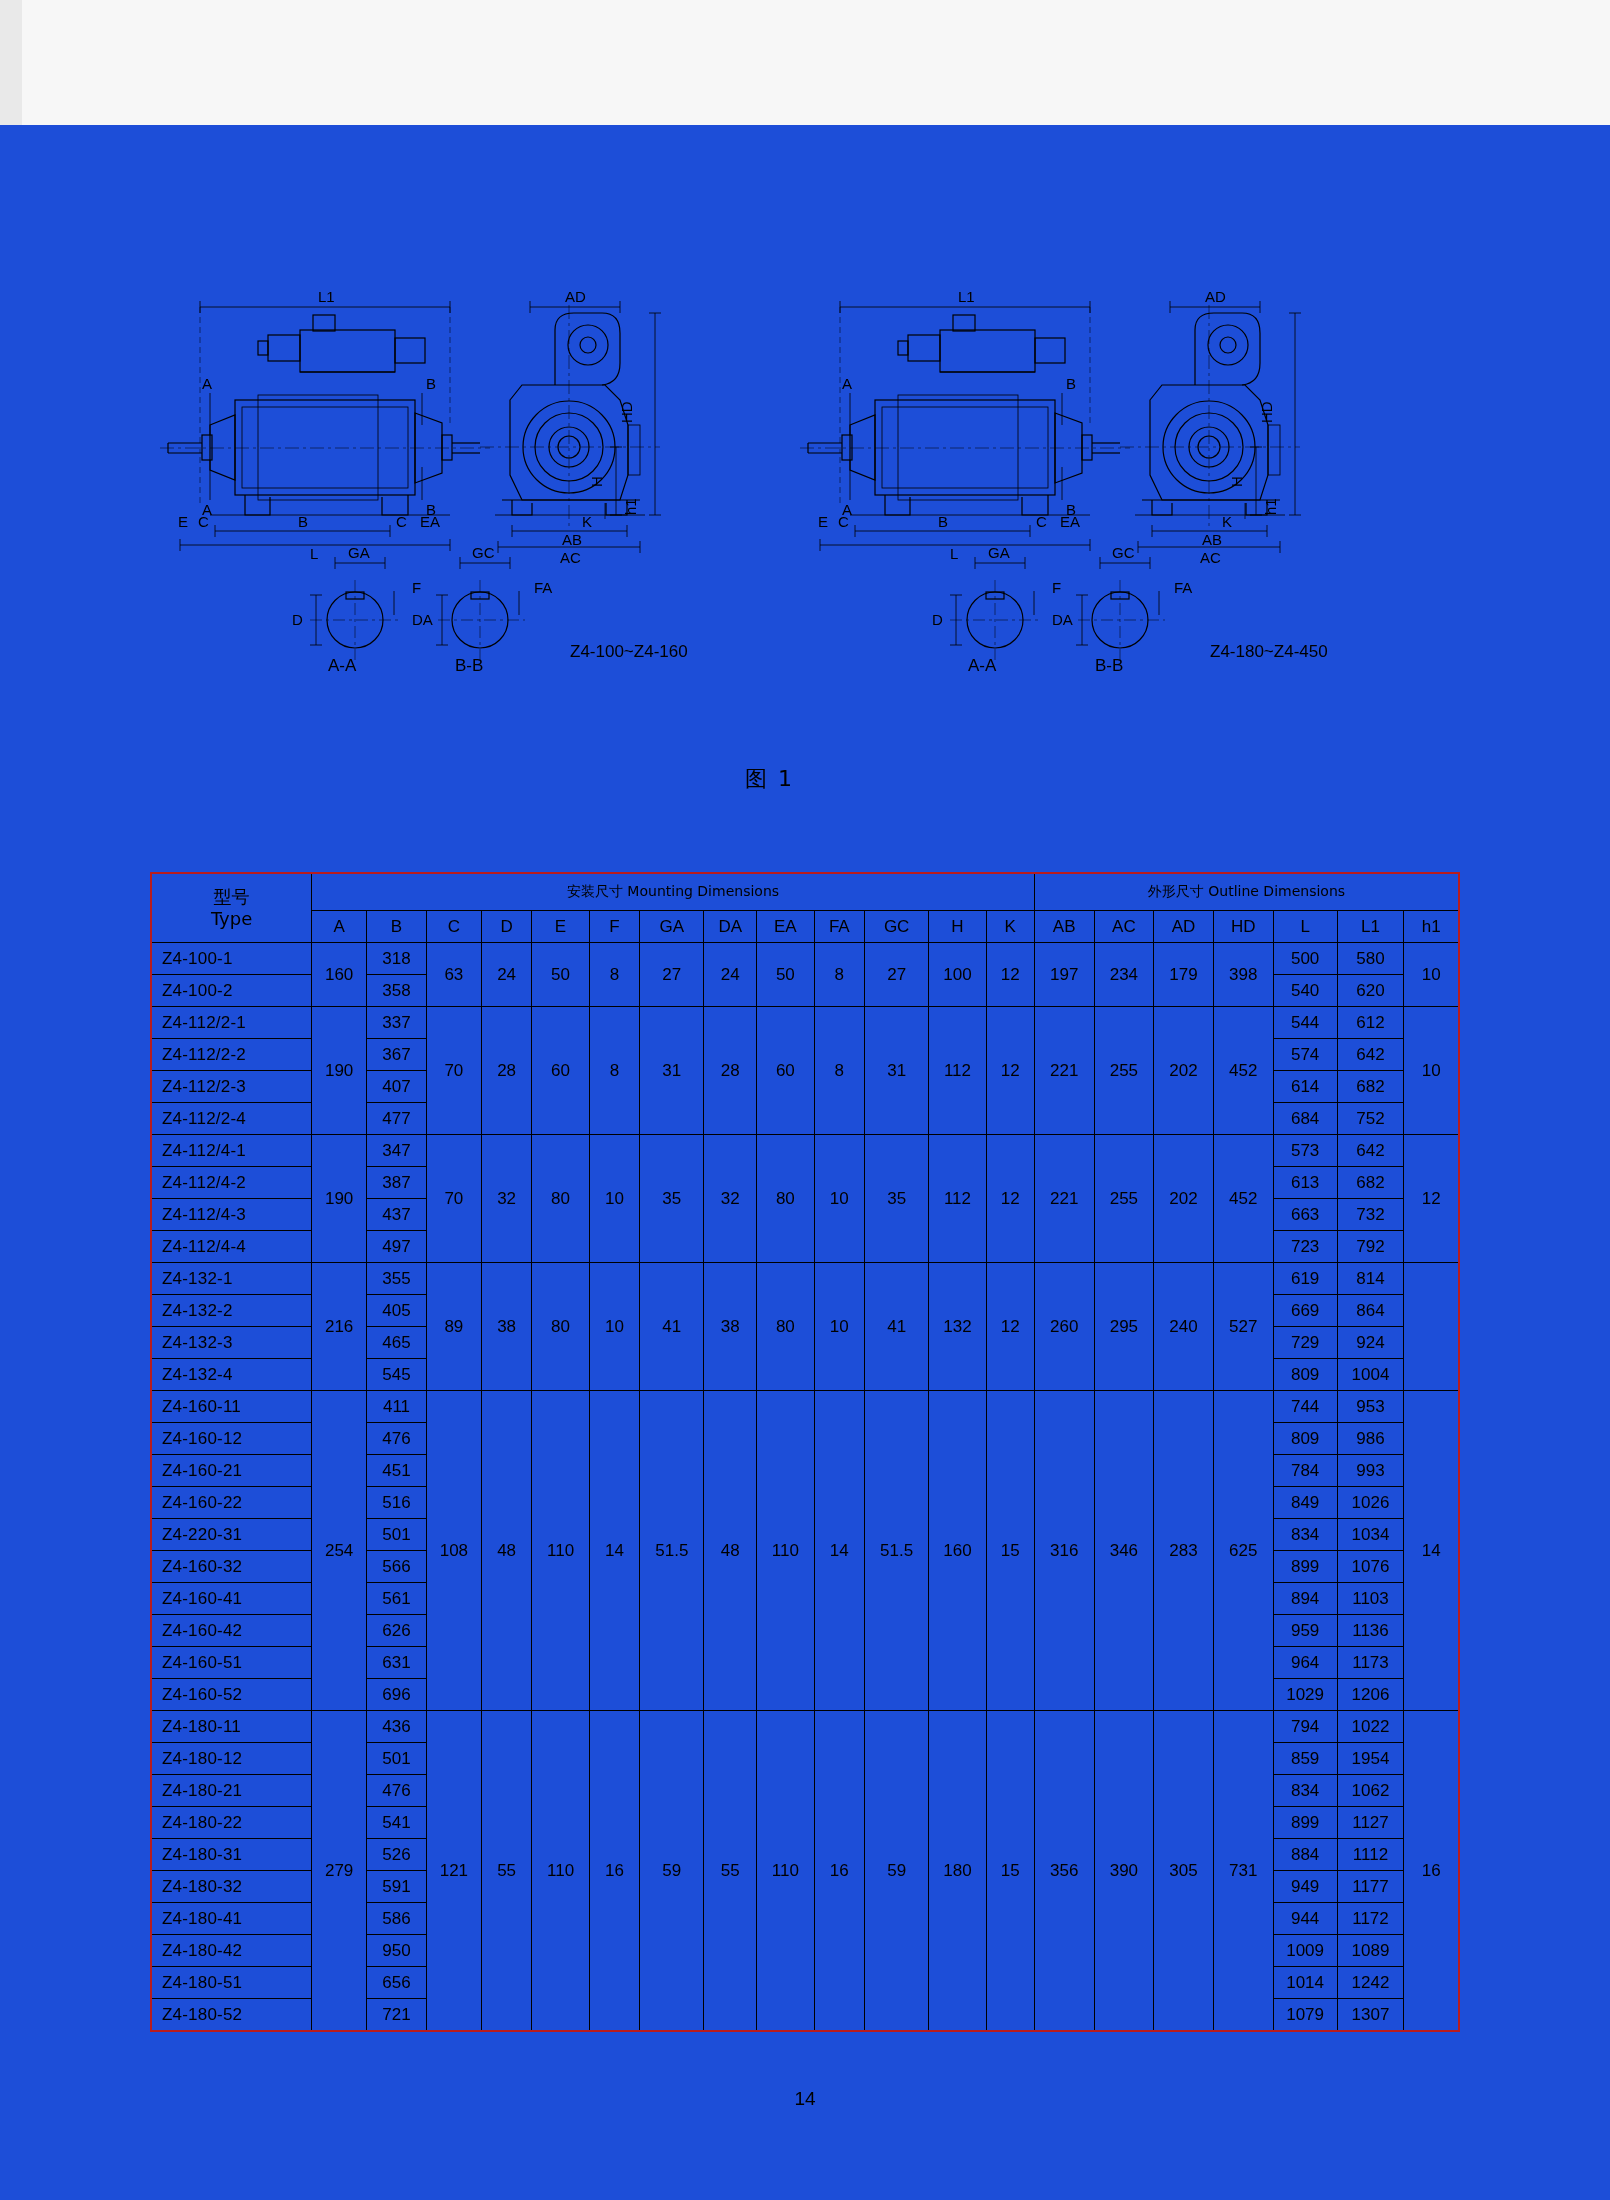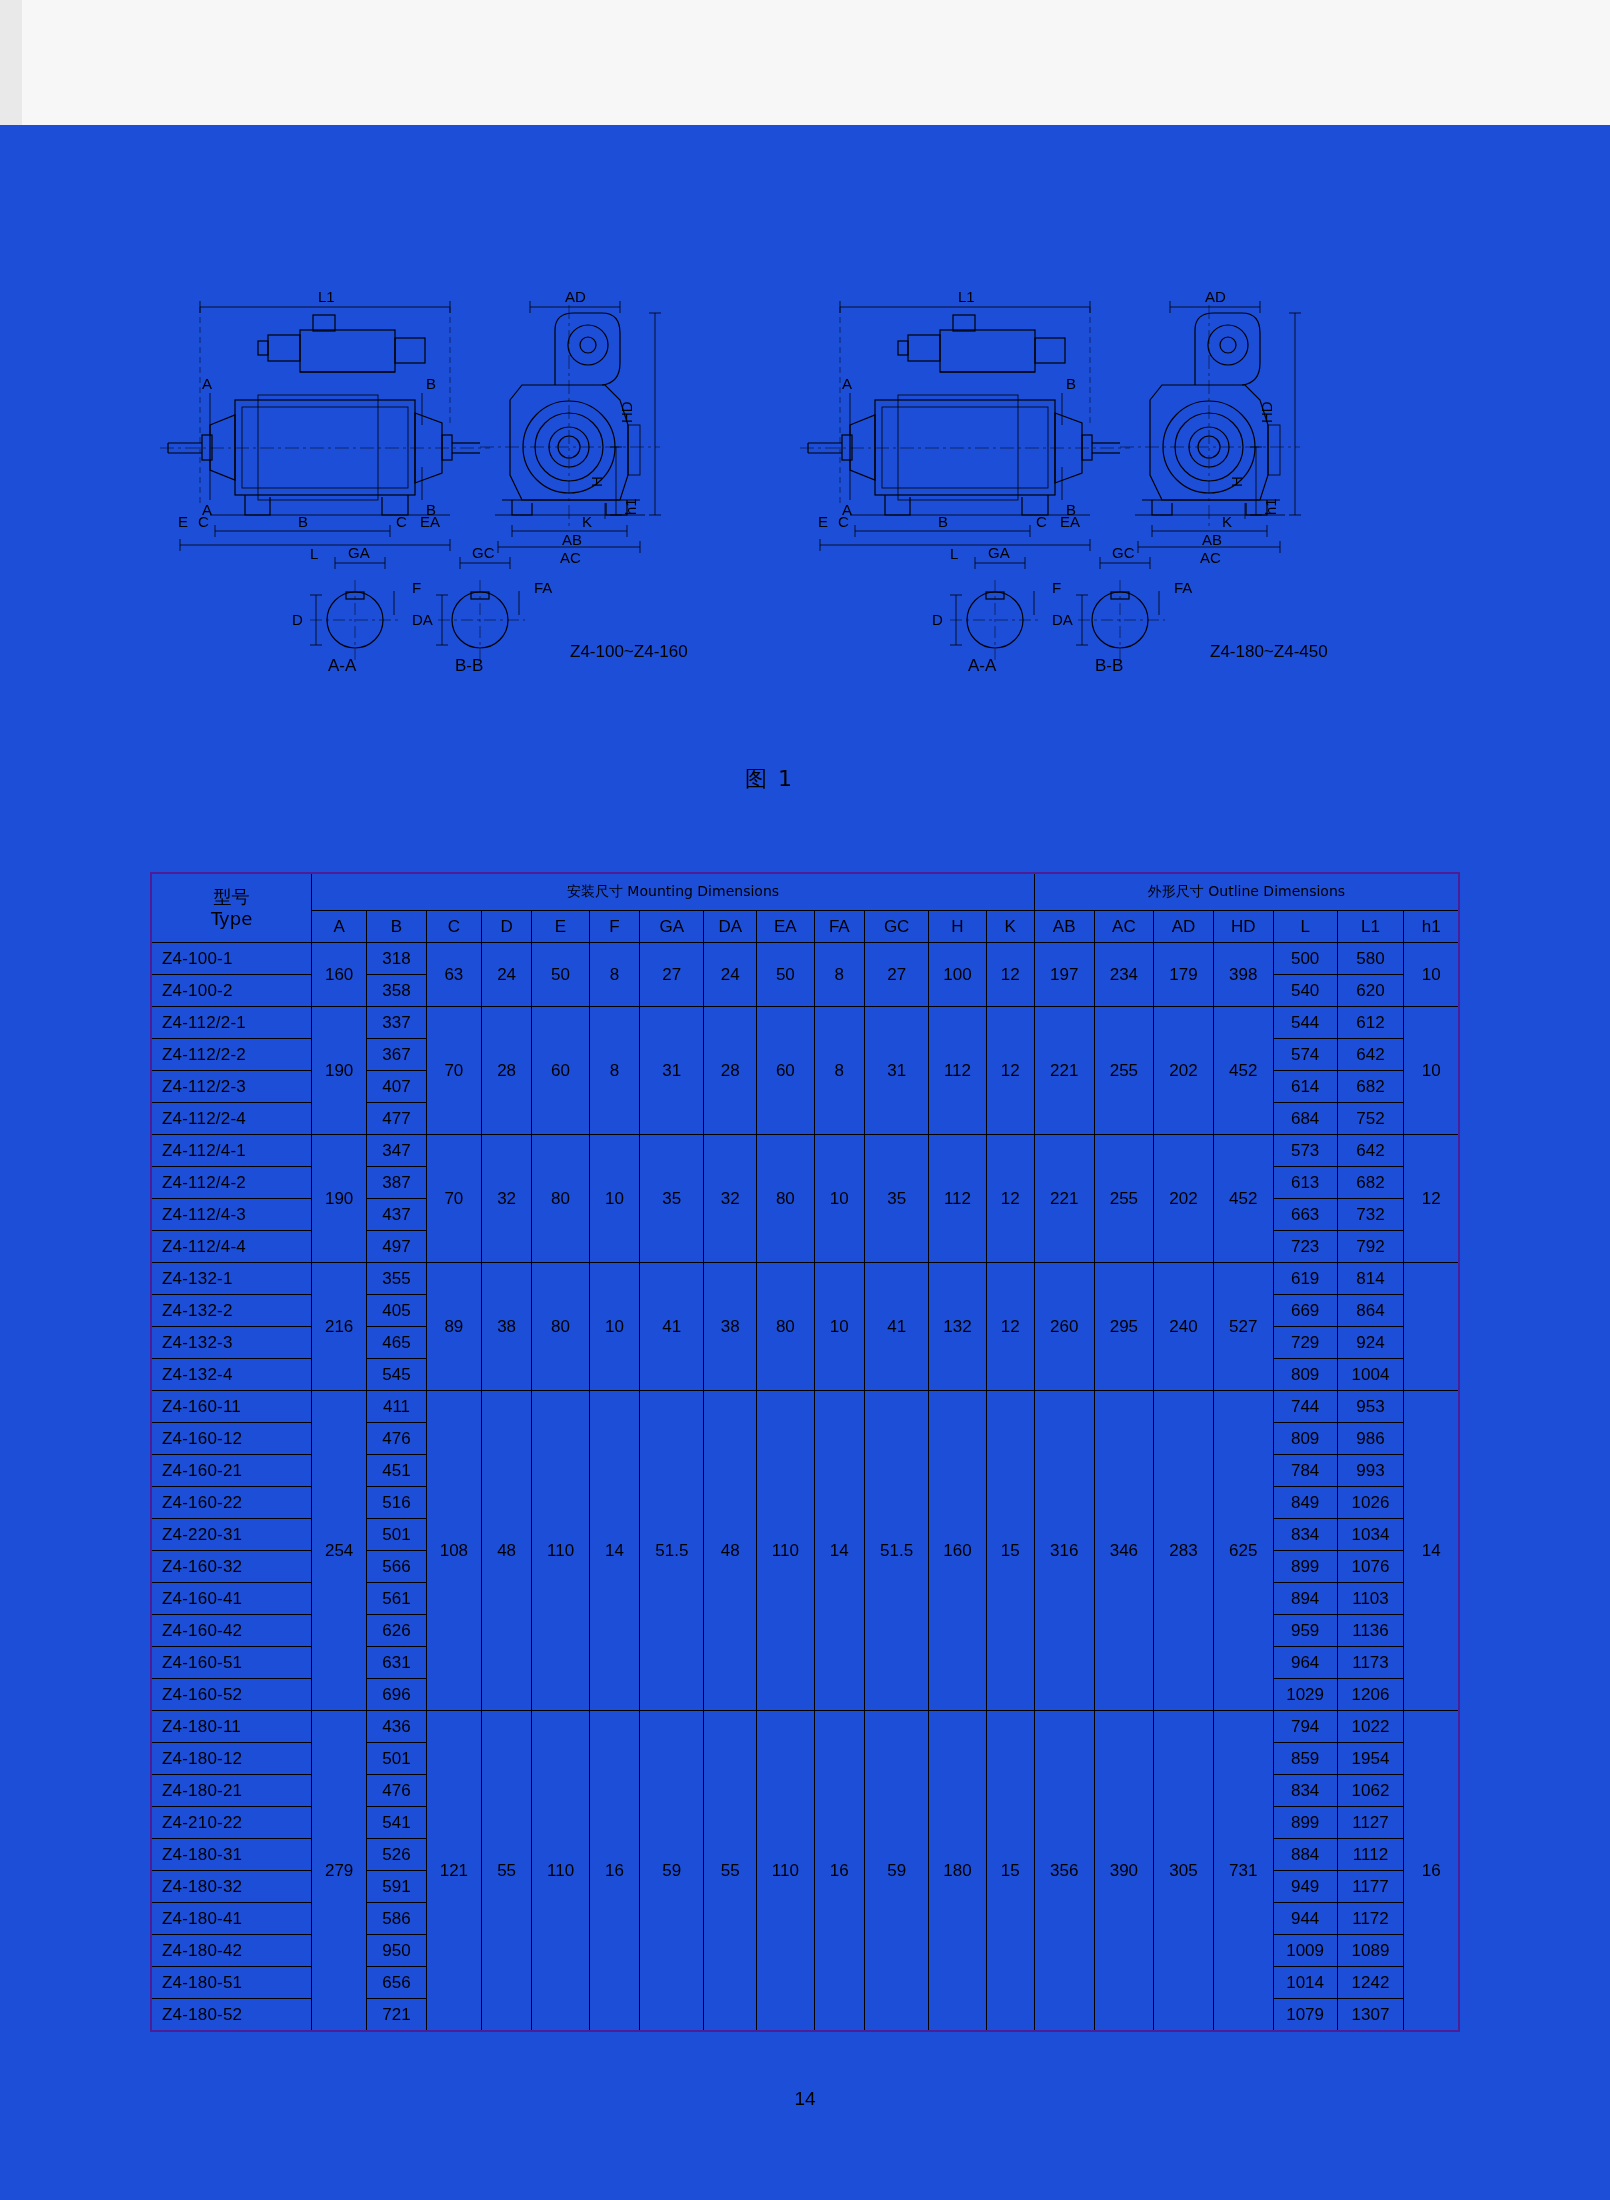--- a/index.html
+++ b/index.html
@@ -101,21 +101,21 @@
     font-size: 18px;
     font-family: "DejaVu Sans", sans-serif;
     line-height: 1.25;
   }
   table.dims td.type-cell {
     text-align: left;
     padding-left: 10px;
     font-size: 17px;
     letter-spacing: 0.2px;
   }
-  .tbl-wrap table.dims { border: 2px solid #4c1d95; padding-left: 44px; }
+  .tbl-wrap table.dims { border: 2px solid #b91c1c; padding-left: 44px; }
 
   .page-num {
     position: absolute;
     left: 0;
     top: 2088px;
     width: 1610px;
     text-align: center;
     font-size: 19px;
   }
 
@@ -759,21 +759,21 @@
             <td>859</td>
             <td>1954</td>
           </tr>
           <tr>
             <td class="type-cell">Z4-180-21</td>
             <td>476</td>
             <td>834</td>
             <td>1062</td>
           </tr>
           <tr>
-            <td class="type-cell">Z4-210-22</td>
+            <td class="type-cell">Z4-180-22</td>
             <td>541</td>
             <td>899</td>
             <td>1127</td>
           </tr>
           <tr>
             <td class="type-cell">Z4-180-31</td>
             <td>526</td>
             <td>884</td>
             <td>1112</td>
           </tr>

